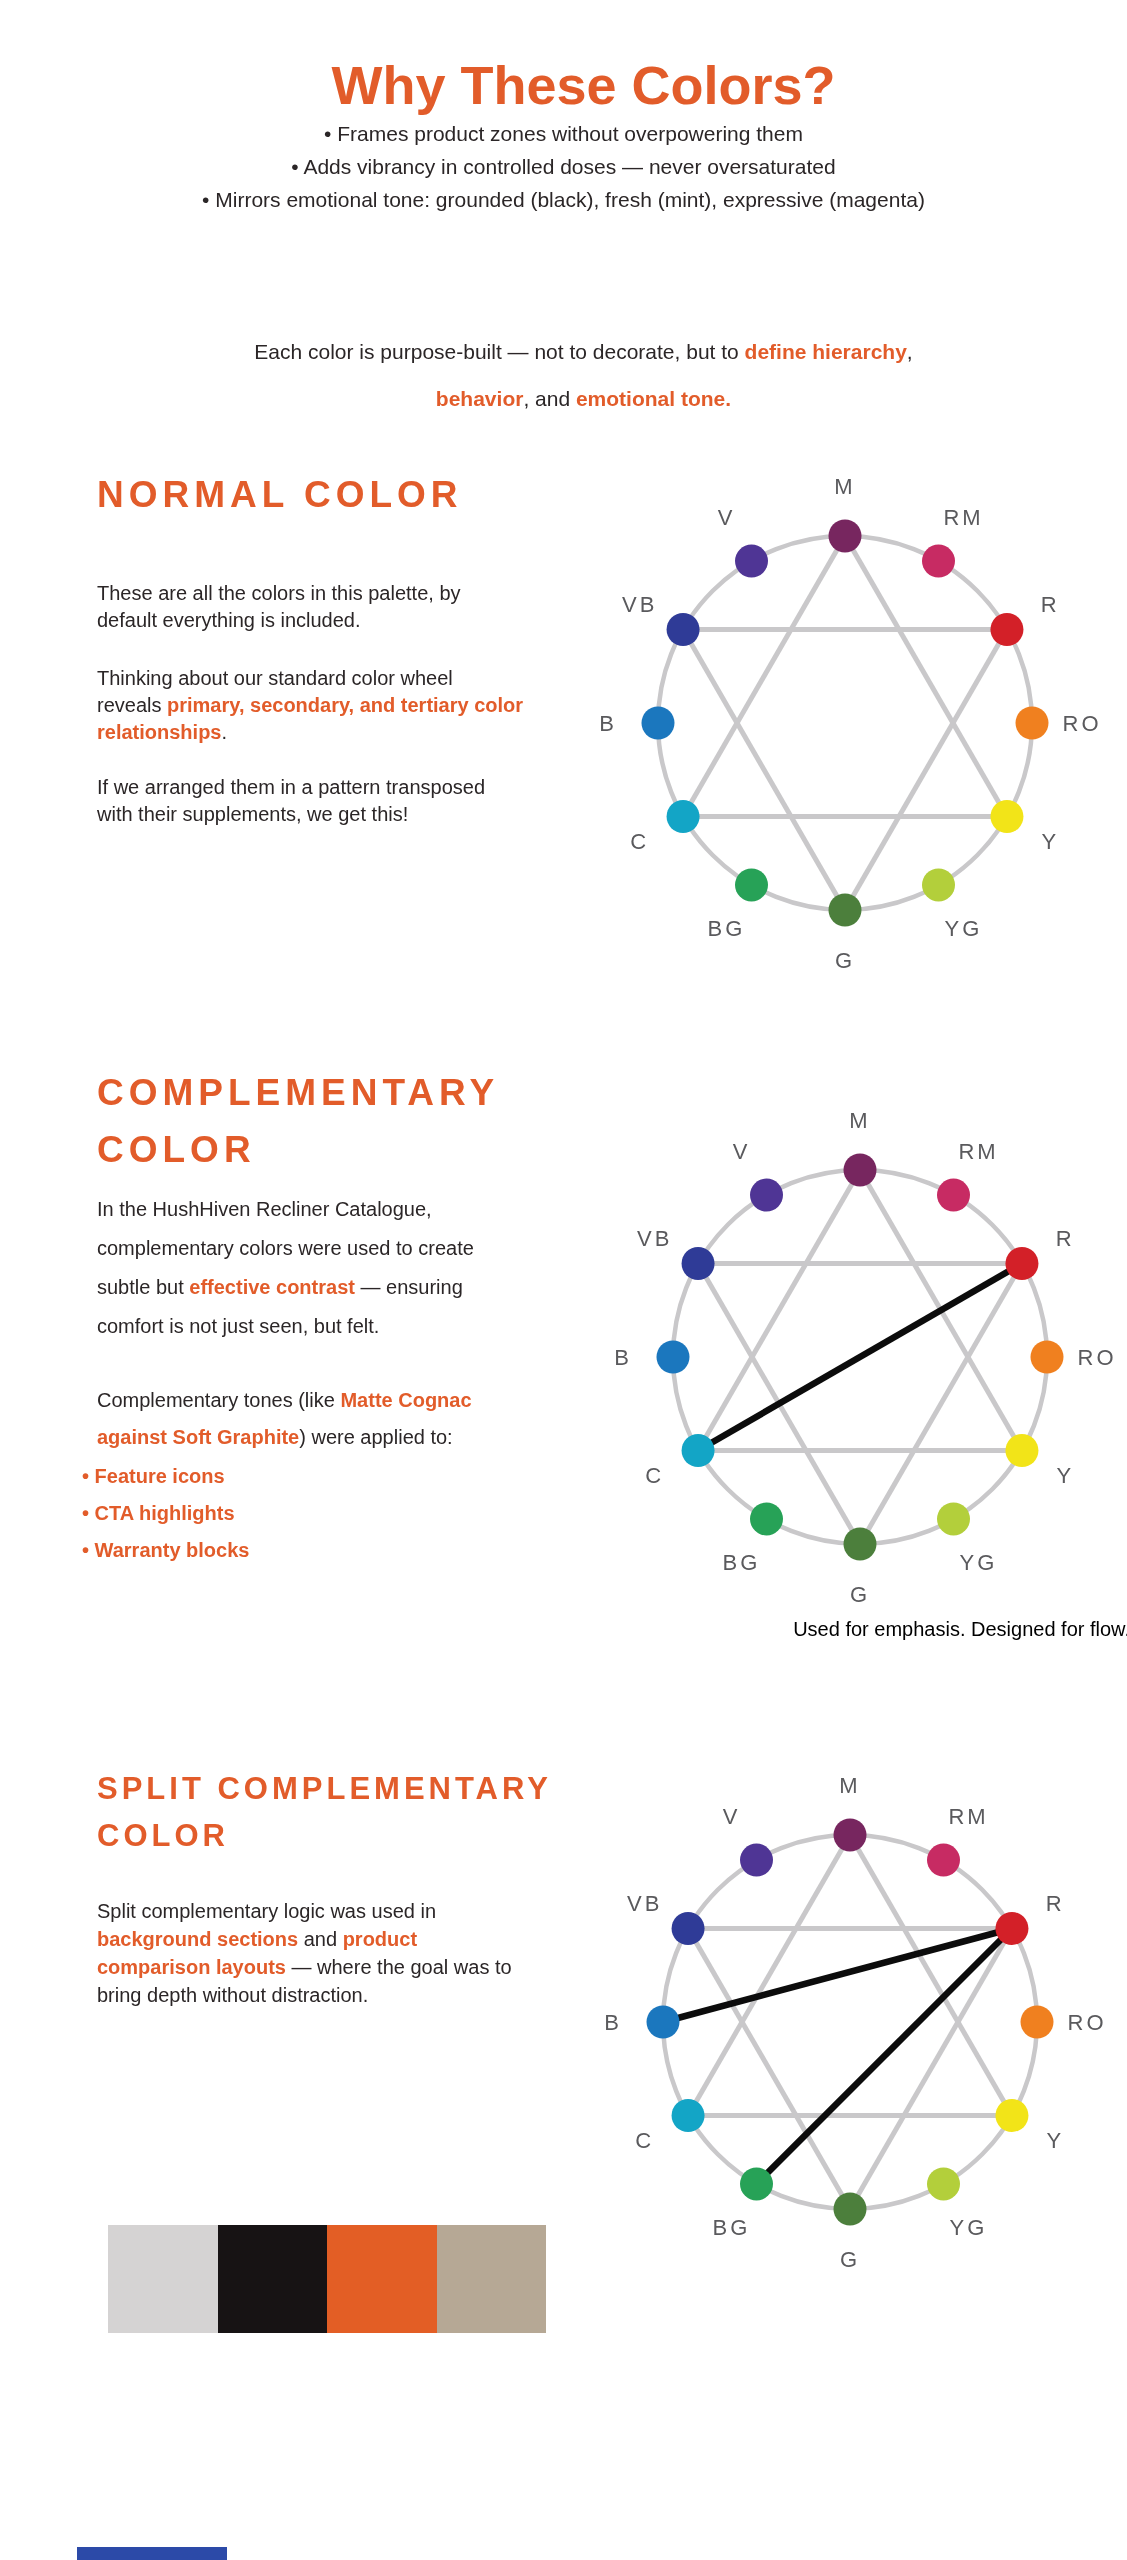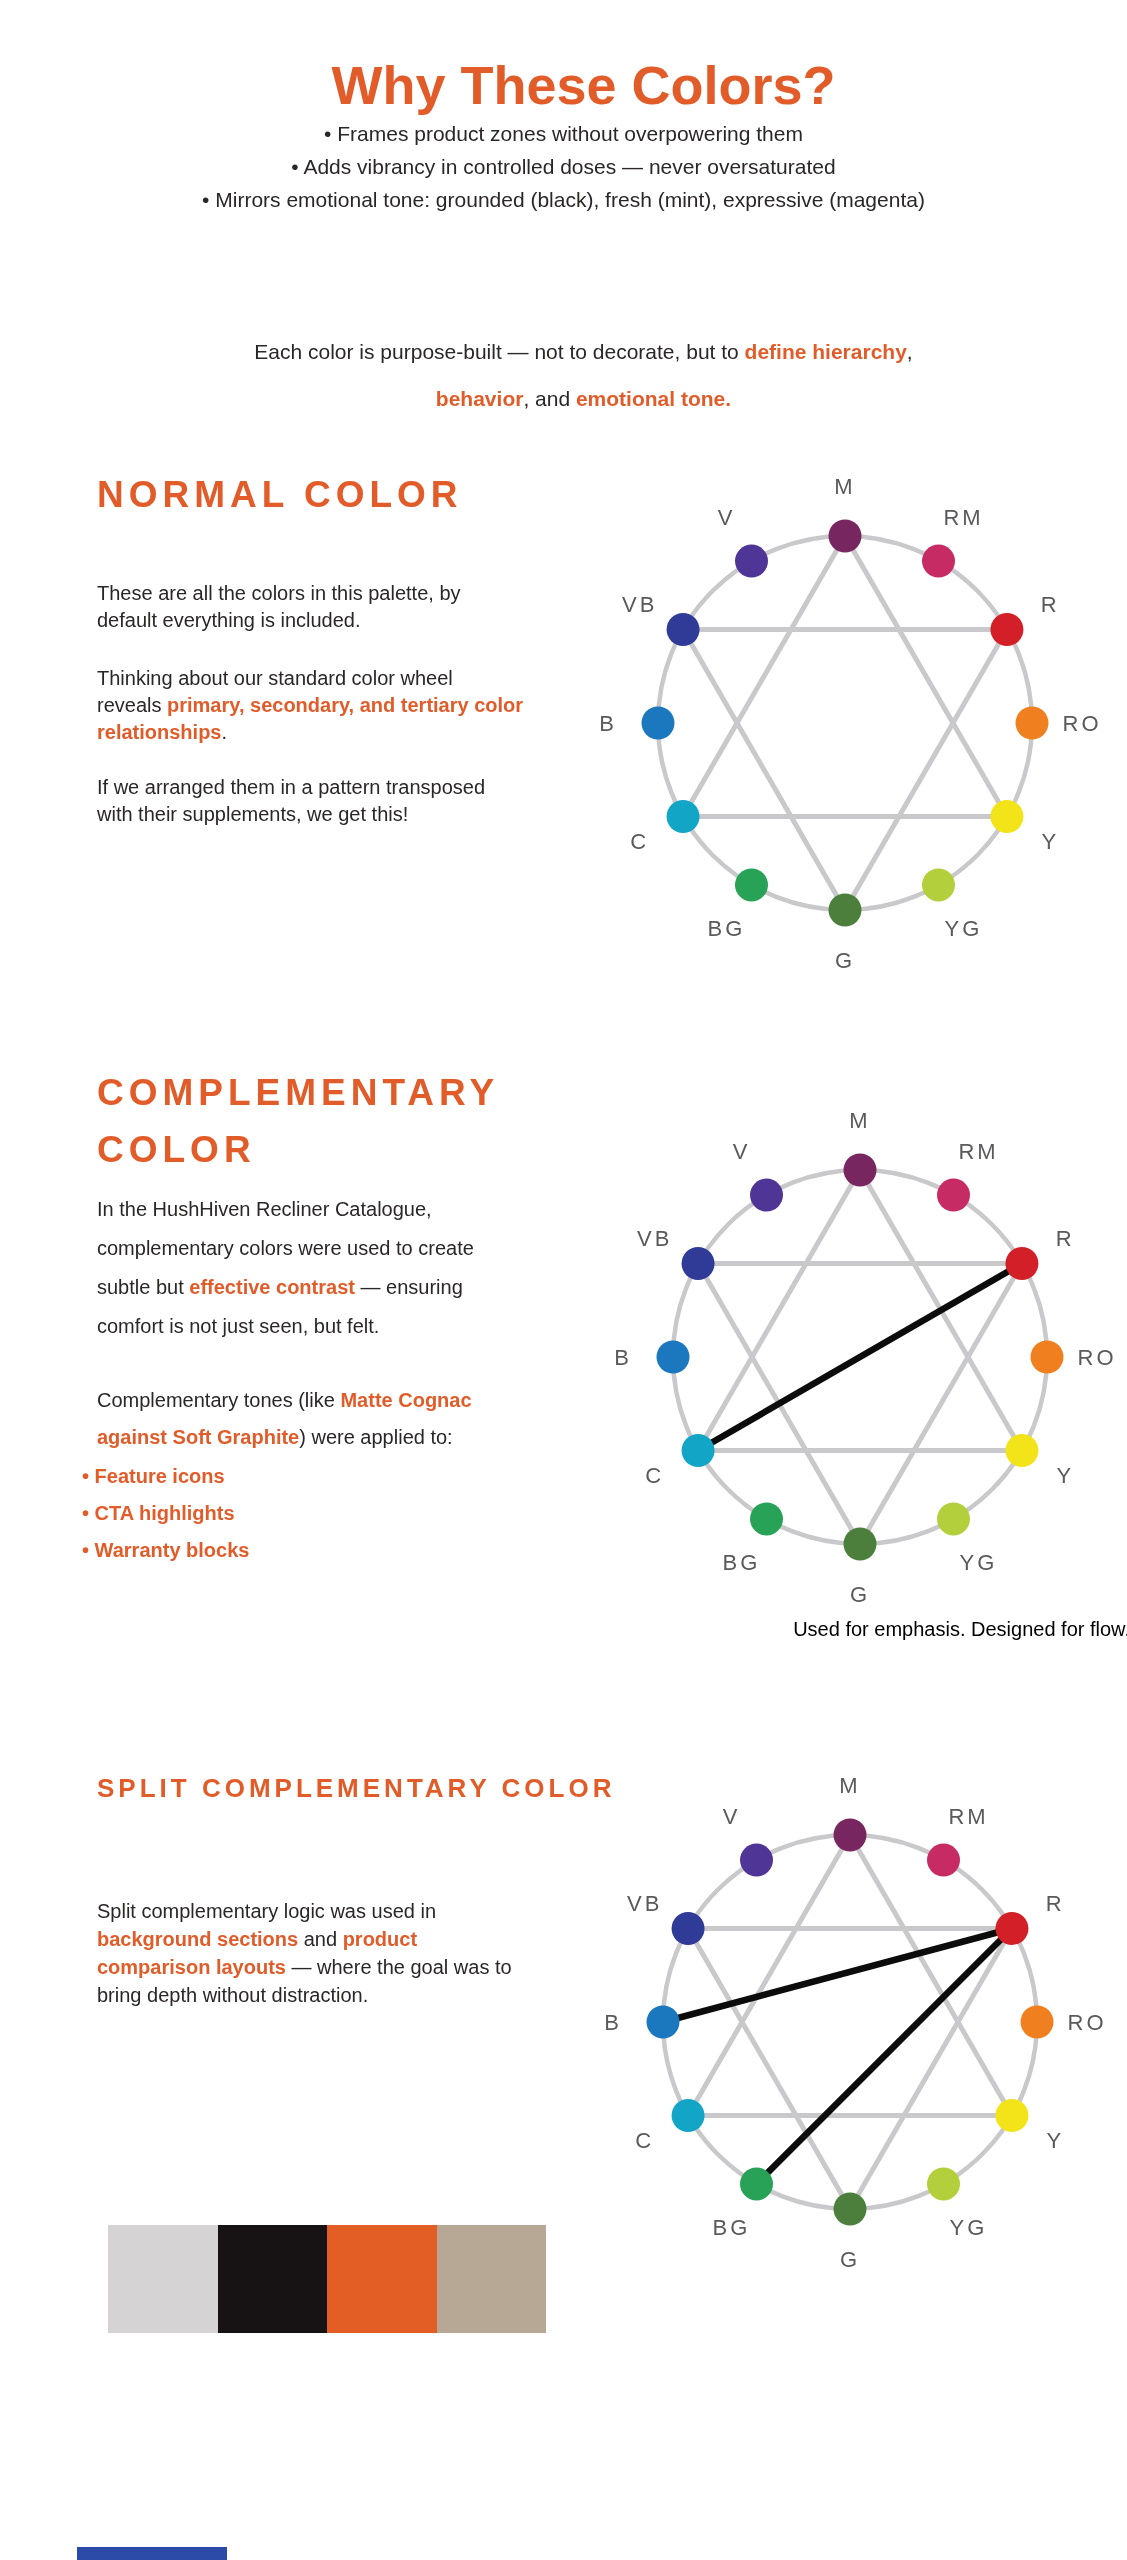--- a/index.html
+++ b/index.html
@@ -21,21 +21,21 @@
     left:0;right:0;top:328px;text-align:center;
     font-size:21px;line-height:47px;color:var(--text);
   }
   .em{color:var(--accent);font-weight:700;}
   .sec-heading{
     color:var(--accent);font-weight:700;letter-spacing:5px;
     width:480px;left:57px;
   }
   .h1x{top:472px;font-size:37px;line-height:46px;}
   .h2x{top:1064px;font-size:37px;line-height:57px;}
-  .h3x{top:1765px;font-size:26px;line-height:47px;letter-spacing:4px;width:560px;}
+  .h3x{top:1765px;font-size:31px;line-height:47px;letter-spacing:4px;width:560px;}
   .body-p{
     left:57px;width:510px;font-size:20px;line-height:27px;color:var(--text);
   }
   .p11{top:580px;} .p12{top:665px;} .p13{top:774px;}
   .p21{top:1190px;line-height:39px;}
   .p22{top:1382px;line-height:37px;}
   .applied-list{
     left:82px;top:1458px;list-style:none;padding:0;
     font-size:20px;line-height:37px;font-weight:700;color:var(--accent);
   }

